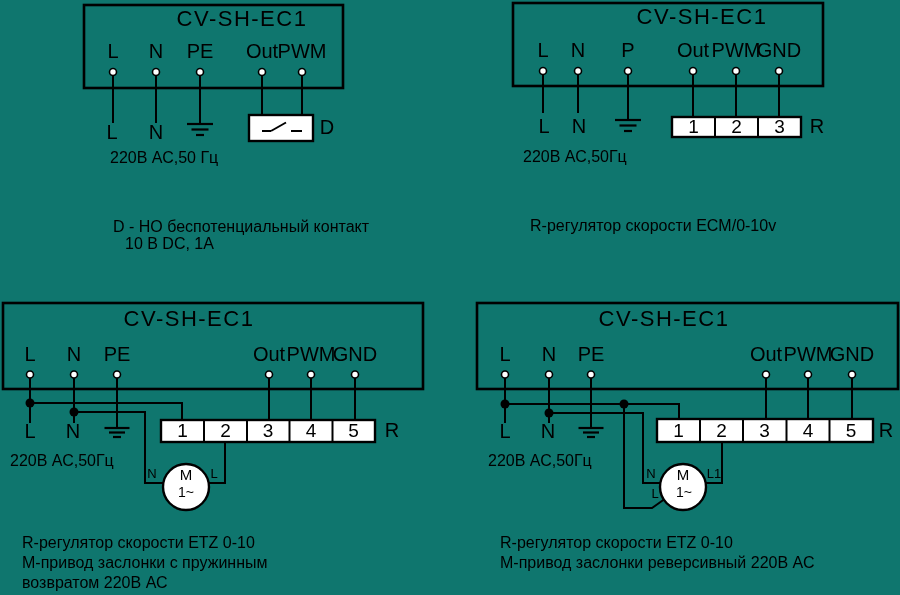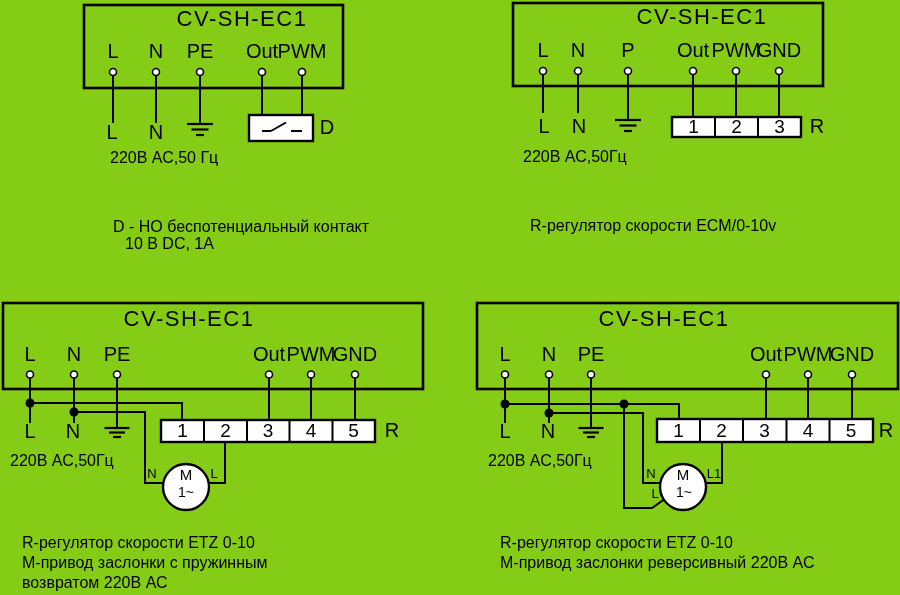--- a/index.html
+++ b/index.html
@@ -1,16 +1,16 @@
 <!DOCTYPE html>
 <html><head>
 <meta charset="utf-8">
 <style>
   html,body{margin:0;padding:0;background:#ffffff;}
-  .stage{position:relative;width:900px;height:595px;background:#84cc16;overflow:hidden;}
+  .stage{position:relative;width:900px;height:595px;background:#0f766e;overflow:hidden;}
   svg{display:block;}
   .box{fill:none;stroke:#000;stroke-width:2.6;}
   .block{fill:#fff;stroke:#000;stroke-width:2.4;}
   .wire{fill:none;stroke:#000;stroke-width:2;}
   .bar{fill:none;stroke:#000;stroke-width:2.2;}
   .term-circle{fill:#fff;stroke:#000;stroke-width:1.6;}
   .dot{fill:#000;stroke:none;}
   .motor-circle{fill:#fff;stroke:#000;stroke-width:2.4;}
   text{fill:#000;font-family:"Liberation Sans",sans-serif;}
   .t-title{font-size:22px;letter-spacing:1.5px;}

